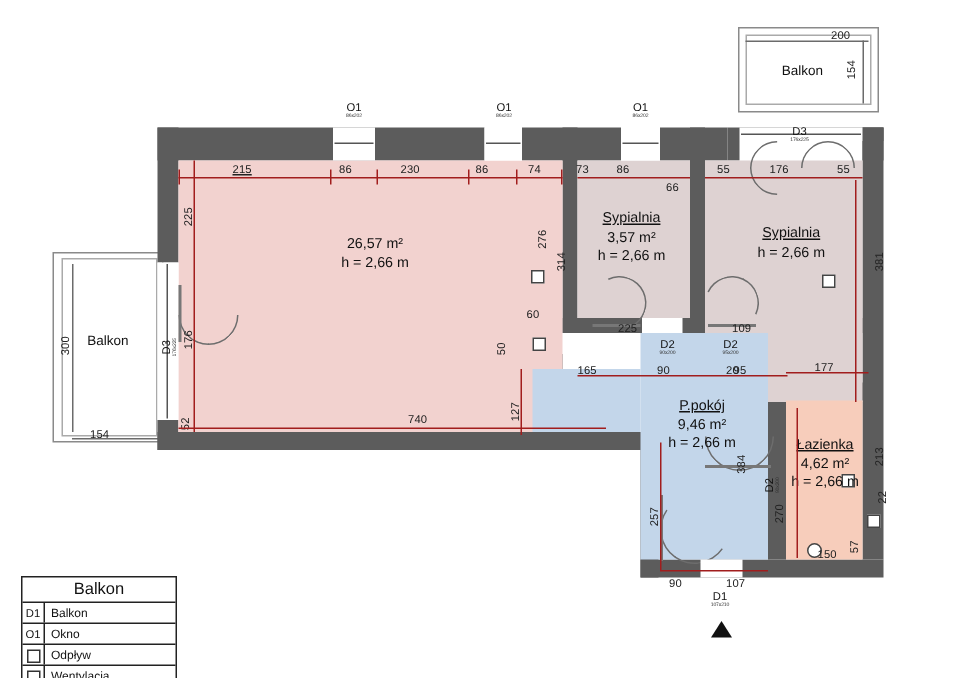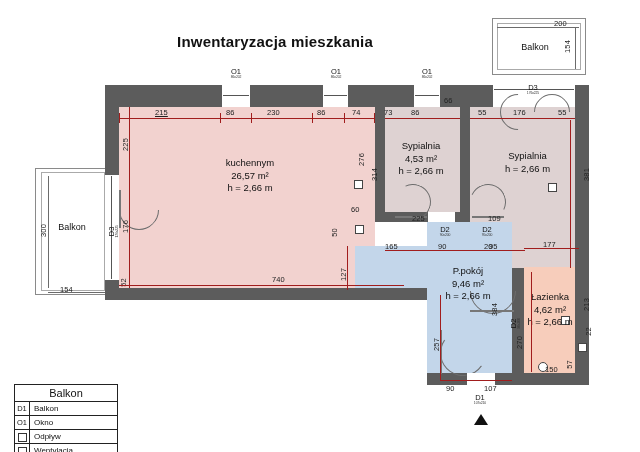--- a/index.html
+++ b/index.html
@@ -4,21 +4,21 @@
 <title>Inwentaryzacja mieszkania</title>
 <style>
   html,body{margin:0;padding:0;background:#ffffff;}
   body{width:640px;height:452px;position:relative;overflow:hidden;
        font-family:"Liberation Sans","DejaVu Sans",sans-serif;color:#111;}
   #plan{position:absolute;inset:0;}
   .abs{position:absolute;}
   
   .ttl{font-size:15px;font-weight:bold;letter-spacing:.2px;text-align:center;}
   .rlabel{text-align:center;line-height:1.32;font-size:9.5px;}
-  .rlabel .nm{font-size:9.5px;}
+  .rlabel .nm{font-size:9.5px;text-decoration:underline;}
   .dim{font-size:7.5px;color:#222;letter-spacing:.1px;white-space:nowrap;}
   .dim.v{transform:rotate(-90deg);transform-origin:50% 50%;}
   .tag{font-size:7.5px;text-align:center;line-height:1.0;white-space:nowrap;}
   .tag .sub{font-size:3.4px;display:block;letter-spacing:-.1px;color:#333;}
   .tag.v{transform:rotate(-90deg);transform-origin:50% 50%;}
   
   .wall{background:#5c5c5c;}
   .room{box-sizing:border-box;}
   .rSalon{background:#f2d2cf;}
   .rSyp{background:#ded2d2;}
@@ -45,21 +45,20 @@
   .north{width:0;height:0;border-left:7px solid transparent;
          border-right:7px solid transparent;border-bottom:11px solid #111;}
   .tickv{width:1px;background:#a11d1d;}
   .sym{border:1px solid #444;background:#fff;}
 </style>
 </head>
 <body>
 
 <div id="plan">
 
-  <div class="abs ttl" style="left:150px;top:33px;width:250px;">Inwentaryzacja mieszkania</div>
 
   <div class="abs balc" style="left:492px;top:18px;width:92px;height:55px;"></div>
   <div class="abs" style="left:497px;top:23px;width:82px;height:45px;border:1px solid #aaa;"></div>
   <div class="abs rlabel" style="left:500px;top:42px;width:70px;font-size:9px;">Balkon</div>
   <div class="abs dim" style="left:527px;top:19px;margin-left:27px;">200</div>
   <div class="abs dim v" style="left:561px;top:42px;">154</div>
   <div class="abs dlk" style="left:497px;top:27px;width:82px;height:1px;"></div>
   <div class="abs dlk" style="left:575px;top:27px;width:1px;height:42px;"></div>
 
   <div class="abs balc" style="left:35px;top:168px;width:72px;height:125px;"></div>
@@ -183,28 +182,27 @@
   <div class="abs win" style="left:467px;top:373px;width:28px;height:12px;"></div>
 
   <div class="abs sym" style="left:355px;top:225px;width:7px;height:7px;"></div>
   <div class="abs sym" style="left:354px;top:180px;width:7px;height:7px;"></div>
   <div class="abs sym" style="left:548px;top:183px;width:7px;height:7px;"></div>
   <div class="abs sym" style="left:561px;top:316px;width:7px;height:7px;"></div>
   <div class="abs sym" style="left:578px;top:343px;width:7px;height:7px;"></div>
   <div class="abs sym" style="left:538px;top:362px;width:8px;height:8px;border-radius:50%;"></div>
 
   <div class="abs rlabel" style="left:180px;top:157px;width:140px;">
-    <div class="nm">kuchennym</div>
     <div>26,57 m²</div>
     <div>h = 2,66 m</div>
   </div>
 
   <div class="abs rlabel" style="left:380px;top:140px;width:82px;">
     <div class="nm">Sypialnia</div>
-    <div>4,53 m²</div>
+    <div>3,57 m²</div>
     <div>h = 2,66 m</div>
   </div>
 
   <div class="abs rlabel" style="left:480px;top:150px;width:95px;">
     <div class="nm">Sypialnia</div>
     <div>h = 2,66 m</div>
   </div>
 
   <div class="abs rlabel" style="left:423px;top:265px;width:90px;">
     <div class="nm">P.pokój</div>
@@ -227,21 +225,21 @@
   <div class="abs tickv" style="left:119px;top:113px;height:10px;"></div>
   <div class="abs tickv" style="left:220px;top:113px;height:10px;"></div>
   <div class="abs tickv" style="left:251px;top:113px;height:10px;"></div>
   <div class="abs tickv" style="left:312px;top:113px;height:10px;"></div>
   <div class="abs tickv" style="left:344px;top:113px;height:10px;"></div>
   <div class="abs tickv" style="left:374px;top:113px;height:10px;"></div>
 
   <div class="abs dl" style="left:385px;top:118px;width:75px;height:1px;"></div>
   <div class="abs dim" style="left:384px;top:108px;">73</div>
   <div class="abs dim" style="left:411px;top:108px;">86</div>
-  <div class="abs dim" style="left:444px;top:96px;text-align:center;">66</div>
+  <div class="abs dim" style="left:444px;top:120px;text-align:center;">66</div>
 
   <div class="abs dl" style="left:470px;top:118px;width:105px;height:1px;"></div>
   <div class="abs dim" style="left:478px;top:108px;">55</div>
   <div class="abs dim" style="left:513px;top:108px;">176</div>
   <div class="abs dim" style="left:558px;top:108px;">55</div>
 
   <div class="abs dl" style="left:129px;top:107px;width:1px;height:181px;"></div>
   <div class="abs dim v" style="left:119px;top:140px;">225</div>
   <div class="abs dim v" style="left:119px;top:222px;">176</div>
   <div class="abs dim v" style="left:119px;top:278px;">52</div>

